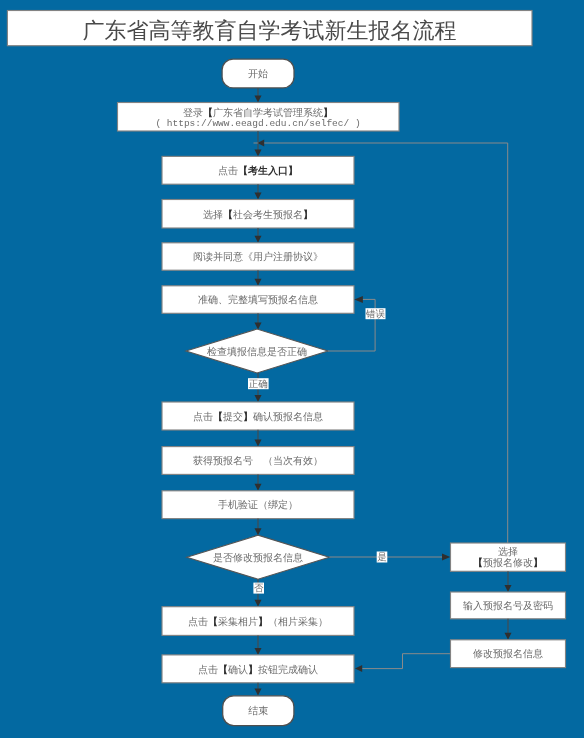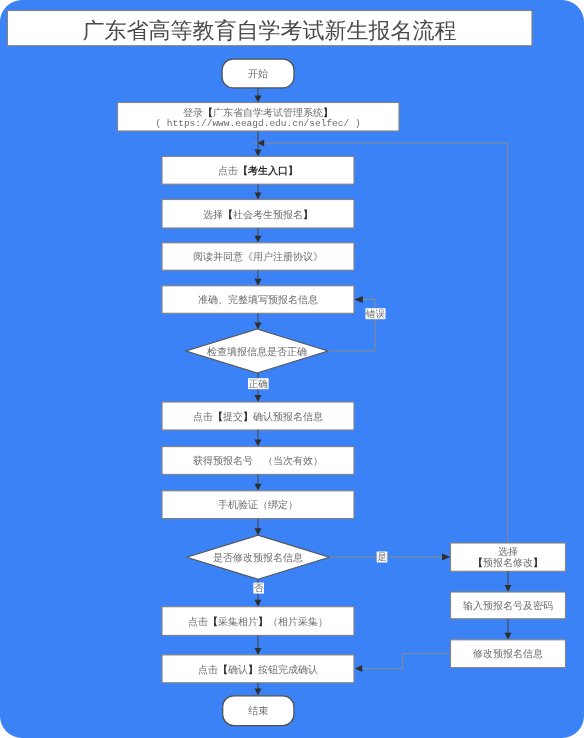--- a/index.html
+++ b/index.html
@@ -1,20 +1,20 @@
 <!DOCTYPE html>
 <html><head>
 <meta charset="utf-8">
 <title>flow</title>
 <style>
   html,body{margin:0;padding:0;background:#ffffff;}
   body{width:584px;height:738px;overflow:hidden;
        font-family:"Liberation Serif",serif;
        -webkit-font-smoothing:antialiased;}
-  #stage{position:relative;width:584px;height:738px;background:#3b82f6;border-radius:22px;}
+  #stage{position:relative;width:584px;height:738px;background:#0369a1;}
   #sheet{position:absolute;left:0;top:0;width:584px;height:738px;
          transform:translateZ(0);}
 
   .shape{fill:#ffffff;stroke:#838383;stroke-width:1.15;}
   .conn{fill:none;stroke:#8a8a8a;stroke-width:1;}
   .conn-dark{fill:none;stroke:#4a4a4a;stroke-width:1.1;}
   .head{fill:#2f2f2f;stroke:none;}
 
   .t{font-family:"Liberation Serif",serif;fill:#6b6b6b;
      font-size:10px;text-anchor:middle;dominant-baseline:central;}

